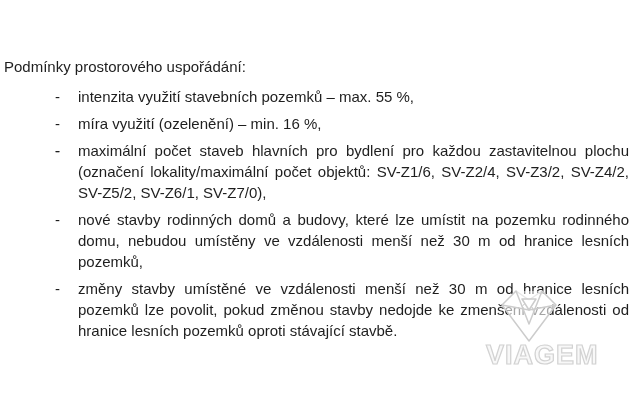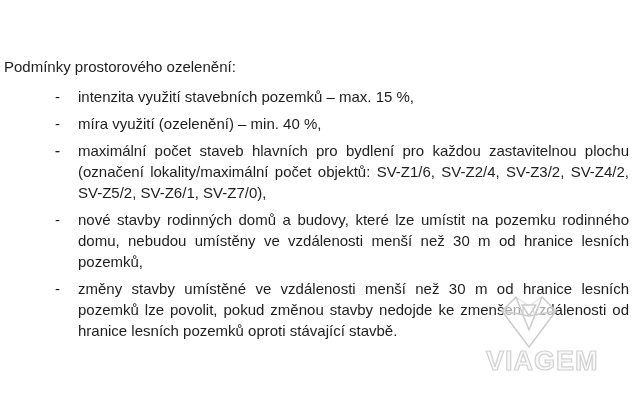--- a/index.html
+++ b/index.html
@@ -40,21 +40,21 @@
   .marker {
     position: absolute;
     left: 51px;
     top: 0;
     text-align: left;
   }
   
   .watermark {
     position: absolute;
     left: 486px;
-    top: 294px;
+    top: 288px;
     width: 150px;
     pointer-events: none;
     z-index: 5;
   }
   .wm-gem {
     display: block;
     margin-left: 13px;
     width: 60px;
     height: 56px;
   }
@@ -68,30 +68,30 @@
     -webkit-text-stroke: 1.2px #d2d2d2;
     text-shadow: 0 0 1px #e3e3e3;
     font-family: "Liberation Sans", sans-serif;
     white-space: nowrap;
   }
 </style>
 </head>
 <body>
 
 <div class="doc">
-  <div class="heading">Podmínky prostorového ozelenění:</div>
+  <div class="heading">Podmínky prostorového uspořádání:</div>
 
   <ul class="bullets">
     <li>
       <span class="marker">-</span>
-      <span>intenzita využití stavebních pozemků – max. 15 %,</span>
+      <span>intenzita využití stavebních pozemků – max. 55 %,</span>
     </li>
   <li>
       <span class="marker">-</span>
-      <span>míra využití (ozelenění) – min. 40 %,</span>
+      <span>míra využití (ozelenění) – min. 16 %,</span>
     </li>
       <li>
       <span class="marker">-</span>
     </li>
       <li>
       <span class="marker">-</span>
       <span>maximální počet staveb hlavních pro bydlení pro každou zastavitelnou plochu (označení lokality/maximální počet objektů: SV-Z1/6, SV-Z2/4, SV-Z3/2, SV-Z4/2, SV-Z5/2, SV-Z6/1, SV-Z7/0),</span>
     </li>
       <li>
       <span class="marker">-</span>

